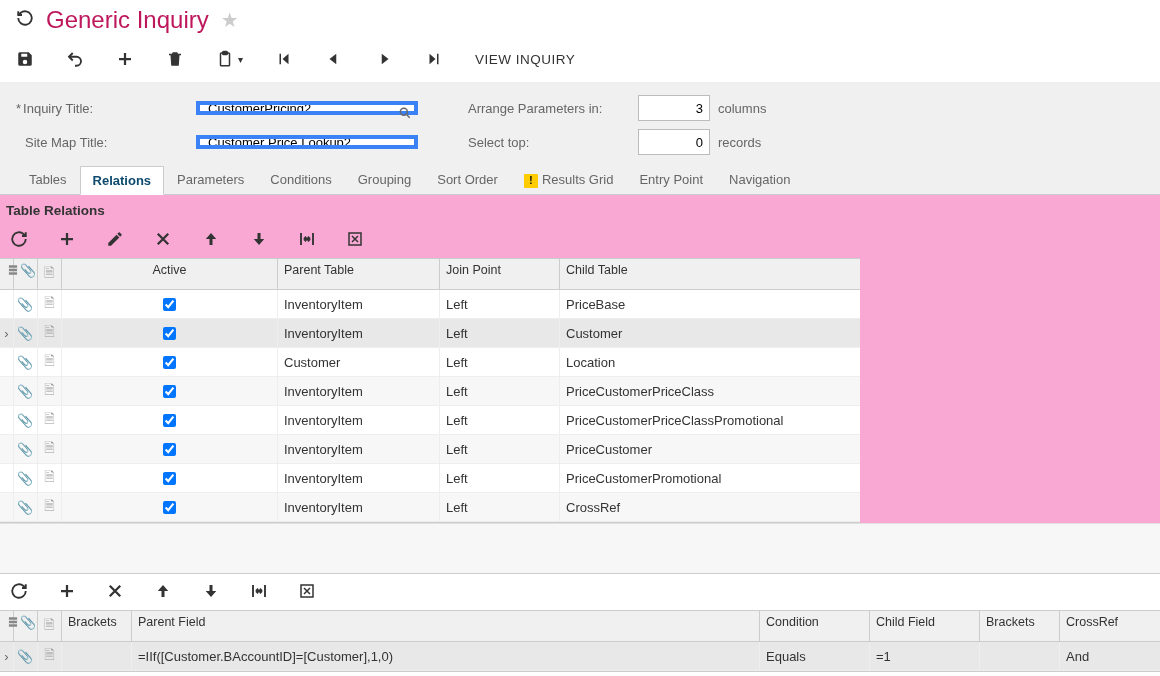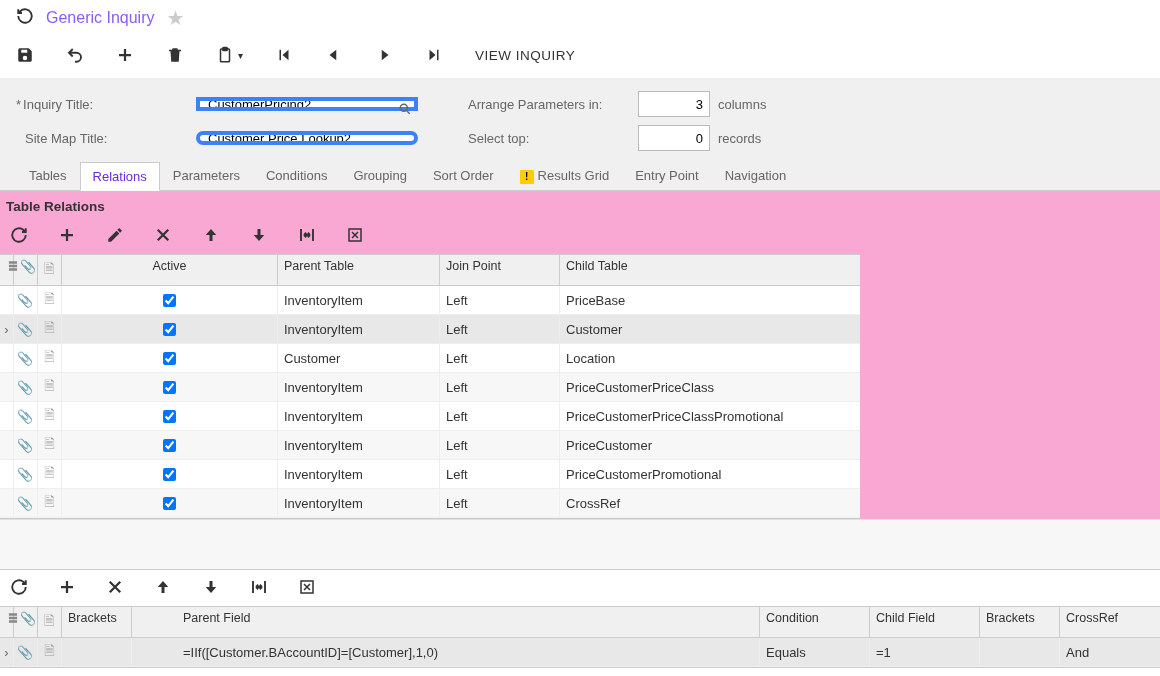--- a/index.html
+++ b/index.html
@@ -2,21 +2,21 @@
 <html><head>
 <meta charset="utf-8">
 <style>
 * { box-sizing: border-box; margin: 0; padding: 0; font-family: Arial, sans-serif; }
 body { background: #fff; font-size: 13px; color: #333; }
 .page { width: 1160px; height: 676px; background: #fff; position: relative; }
 
 
 .title-bar { display: flex; align-items: center; padding: 6px 16px 8px 16px; gap: 12px; }
 .title-bar .refresh-title { font-size: 18px; font-weight: bold; }
-.title-text { font-size: 16px; color: #8b5cf6; }
+.title-text { font-size: 24px; color: #be185d; }
 .star { color: #ccc; font-size: 20px; }
 
 
 .main-toolbar { display: flex; align-items: center; padding: 8px 16px 14px 16px; gap: 32px; border-bottom: 1px solid #eee; }
 .main-toolbar .tb-item { cursor: pointer; display: inline-flex; align-items: center; }
 .clipboard-group { display: flex; align-items: center; gap: 2px; }
 .view-inquiry { font-size: 13.5px; letter-spacing: 0.5px; color: #333; margin-left: 0; }
 
 
 .form-area { background: #f0f0f0; padding: 12px 16px 0 16px; }
@@ -27,21 +27,21 @@
 .lookup-wrap { position: relative; width: 222px; }
 .text-input { width: 222px; height: 14px; border: 4px solid #3b82f6; padding: 2px 24px 2px 8px; font-size: 13px; background: #fff; }
 .lookup-icon { position: absolute; right: 6px; top: 5px; color: #666; font-size: 13px; }
 .form-label2 { width: 170px; color: #666; font-size: 13px; margin-left: 50px; }
 .num-input { width: 72px; height: 26px; border: 1px solid #bbb; text-align: right; padding: 2px 6px; font-size: 13px; background: #fff; }
 .unit-label { color: #666; margin-left: 8px; font-size: 13px; }
 
 
 .tabs-row { display: flex; }
 .tab { padding: 6px 12px; color: #666; cursor: pointer; font-size: 13px; border: 1px solid transparent; border-bottom: none; }
-.tab.active { background: #fff; color: #6d28d9; border: 1px solid #ccc; border-bottom: 1px solid #fff; position: relative; top: 1px; }
+.tab.active { background: #fff; color: #0c4a6e; border: 1px solid #ccc; border-bottom: 1px solid #fff; position: relative; top: 1px; font-weight: bold; }
 .tab .warn-icon { color: #000; background: #ffcc00; display: inline-block; width: 14px; height: 14px; line-height: 14px; text-align: center; font-size: 10px; font-weight: bold; border-radius: 1px; margin-right: 4px; }
 
 
 .section { background: #f9a8d4; border-top: 1px solid #ccc; padding: 4px 0 0 0; }
 .section-title { font-weight: bold; padding: 4px 6px 8px 6px; font-size: 13.5px; }
 .sub-toolbar { display: flex; gap: 30px; padding: 4px 6px 10px 10px; align-items: center; }
 .sub-toolbar .stb { cursor: pointer; display: inline-flex; align-items: center; justify-content: center; }
 
 
 .grid { border-top: 1px solid #ccc; border-bottom: 1px solid #ccc; width: 860px; font-size: 13px; }
@@ -54,21 +54,21 @@
 .gd-cell { padding: 3px 6px; border-right: 1px solid #eee; display: flex; align-items: center; min-height: 22px; }
 .row-indicator { width: 14px; justify-content: center; color: #666; }
 .cell-attach { width: 24px; justify-content: center; }
 .cell-note { width: 24px; justify-content: center; }
 .cell-active { width: 216px; justify-content: center; }
 .cell-parent { width: 162px; }
 .cell-join { width: 120px; }
 .cell-child { flex: 1; border-right: none; }
 
 .grid2-brackets { width: 70px; }
-.grid2-parentfield { flex: 1; margin-left: 45px; }
+.grid2-parentfield { flex: 1; }
 .grid2-condition { width: 110px; }
 .grid2-childfield { width: 110px; }
 .grid2-brackets2 { width: 80px; }
 .grid2-operator { width: 100px; border-right: none; }
 
 .attach-icon, .note-icon { color: #999; font-size: 13px; }
 .chk { width: 13px; height: 13px; }
 
 
 .icon-svg { width: 18px; height: 18px; }
@@ -158,21 +158,21 @@
                 <path d="M20 20l-5-5"></path>
               </svg>
         </span>
       </span>
       <span class="form-label2">Arrange Parameters in:</span>
       <input class="num-input" value="3" style="">
       <span class="unit-label">columns</span>
     </div>
     <div class="form-row">
       <span class="form-label" style="padding-left:9px;">Site Map Title:</span>
-      <input class="text-input" style="padding-right: 6px; border-radius: 11px;" value="Customer Price Lookup2">
+      <input class="text-input" style="padding-right: 6px;" value="Customer Price Lookup2">
       <span class="form-label2">Select top:</span>
       <input class="num-input" value="0" style="">
       <span class="unit-label">records</span>
     </div>
   </div>
 
   <div class="tabs-row" id="tabs-container">
         <div class="tab"><span>Tables</span></div>
         <div class="tab active"><span>Relations</span></div>
         <div class="tab"><span>Parameters</span></div>

